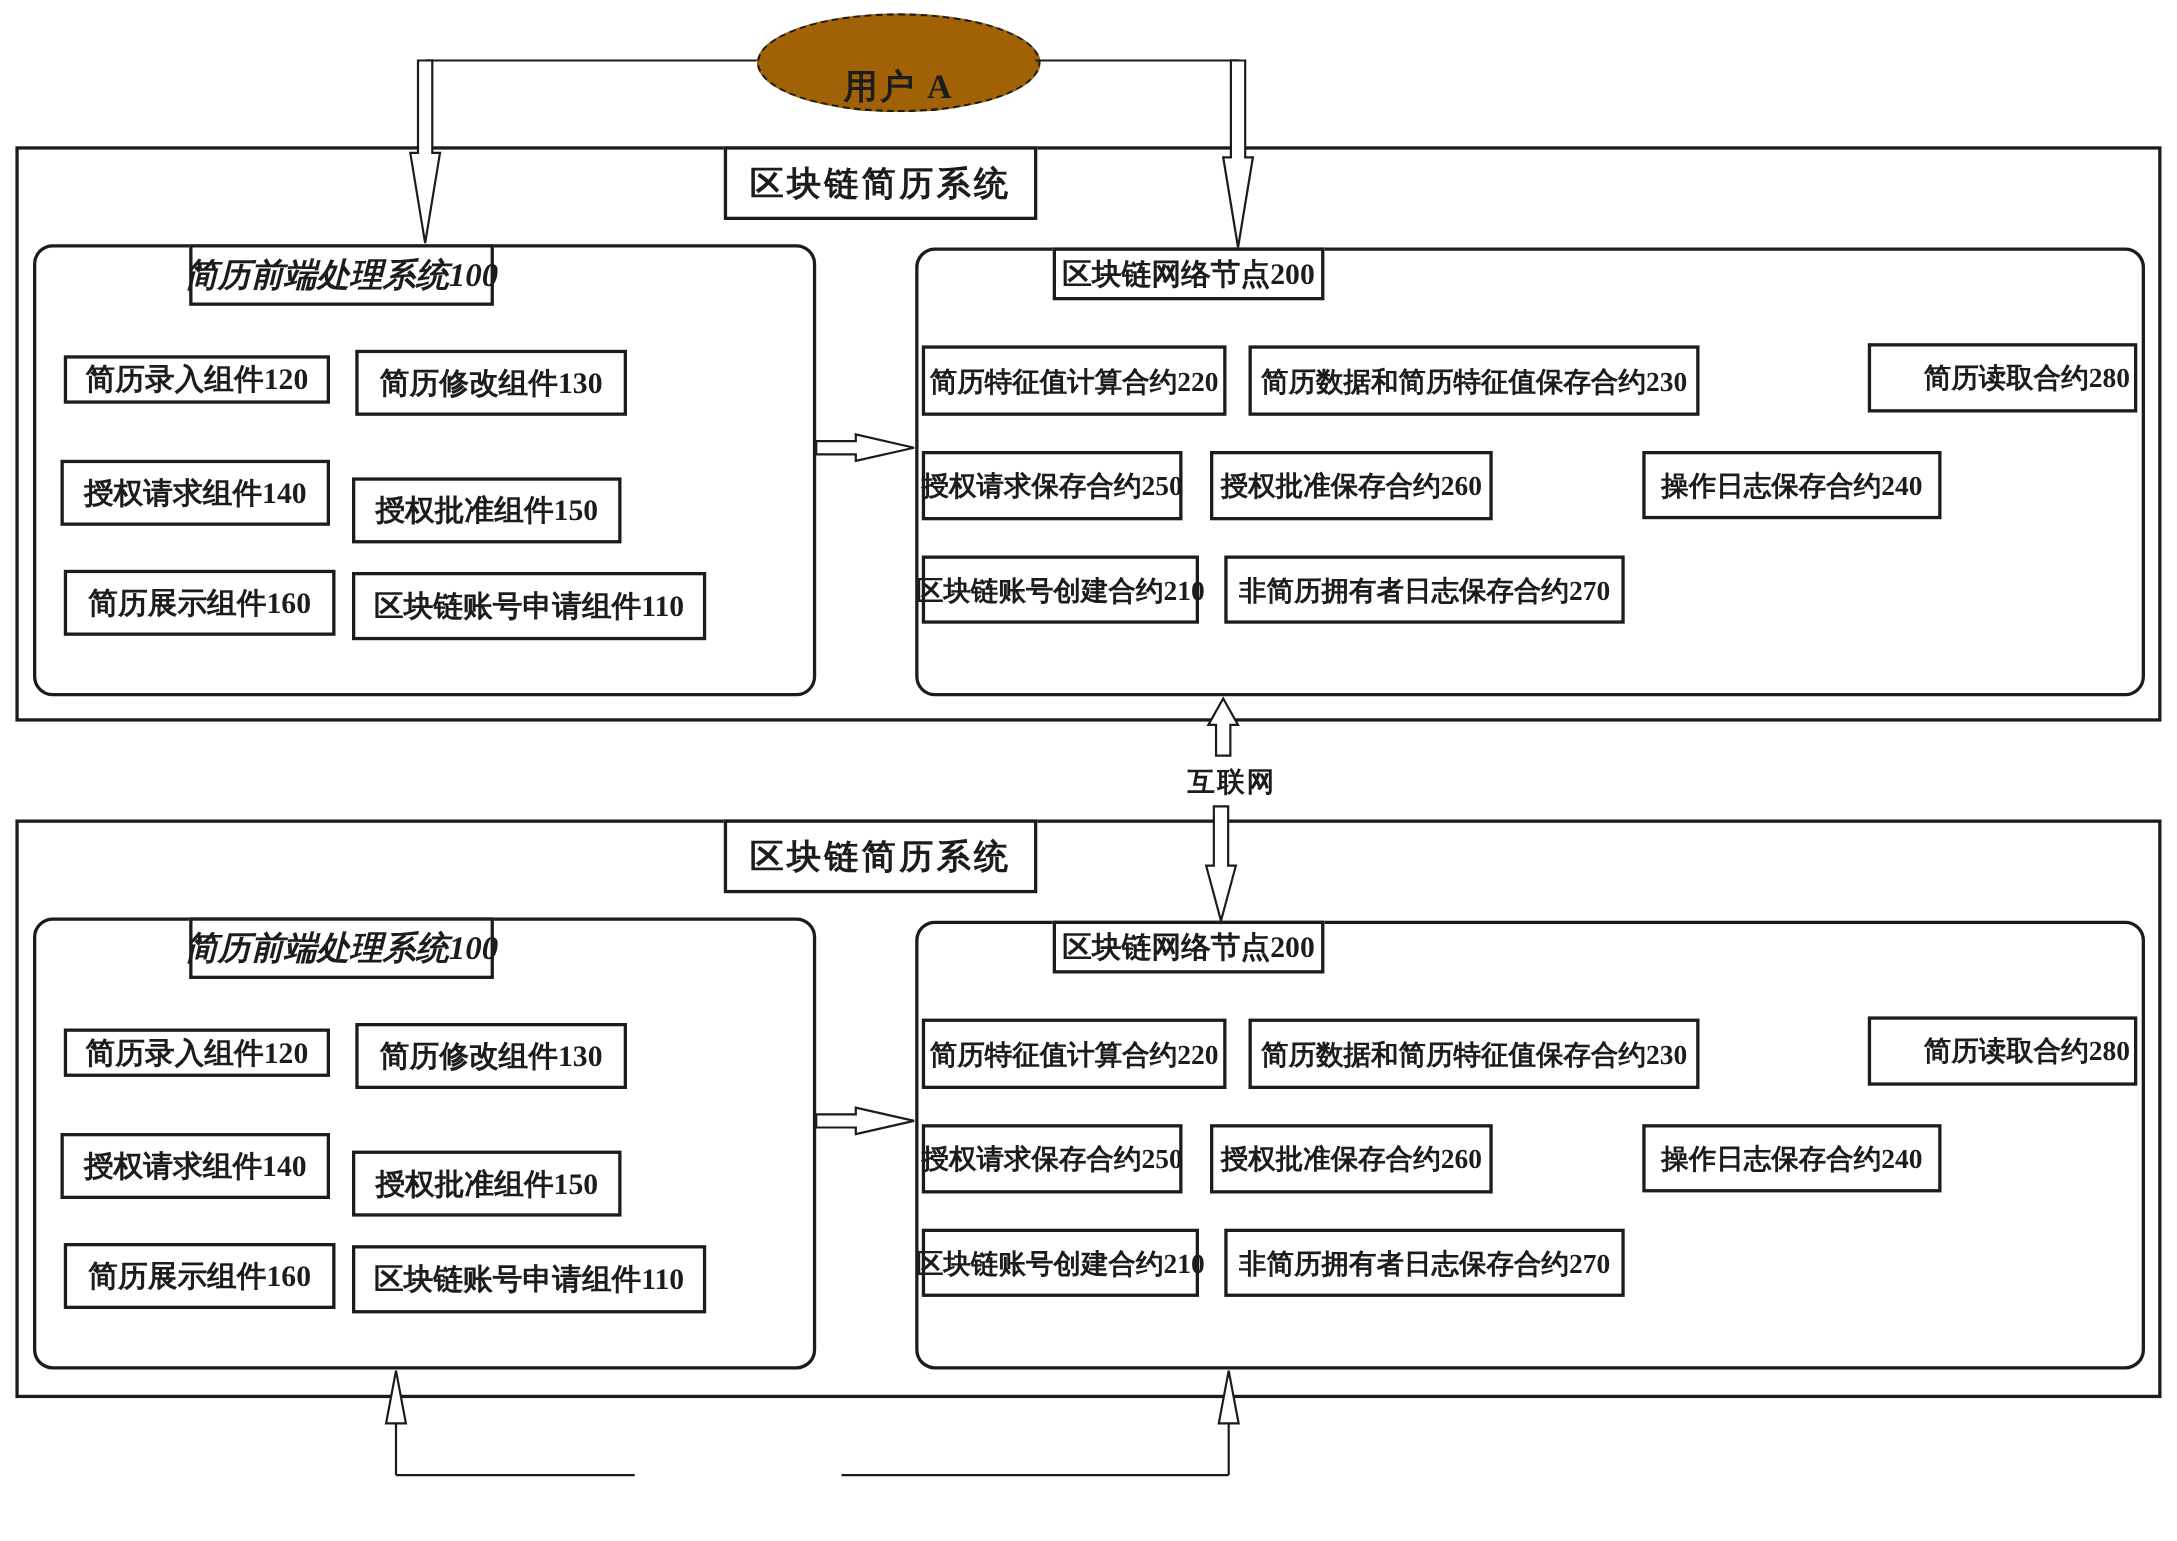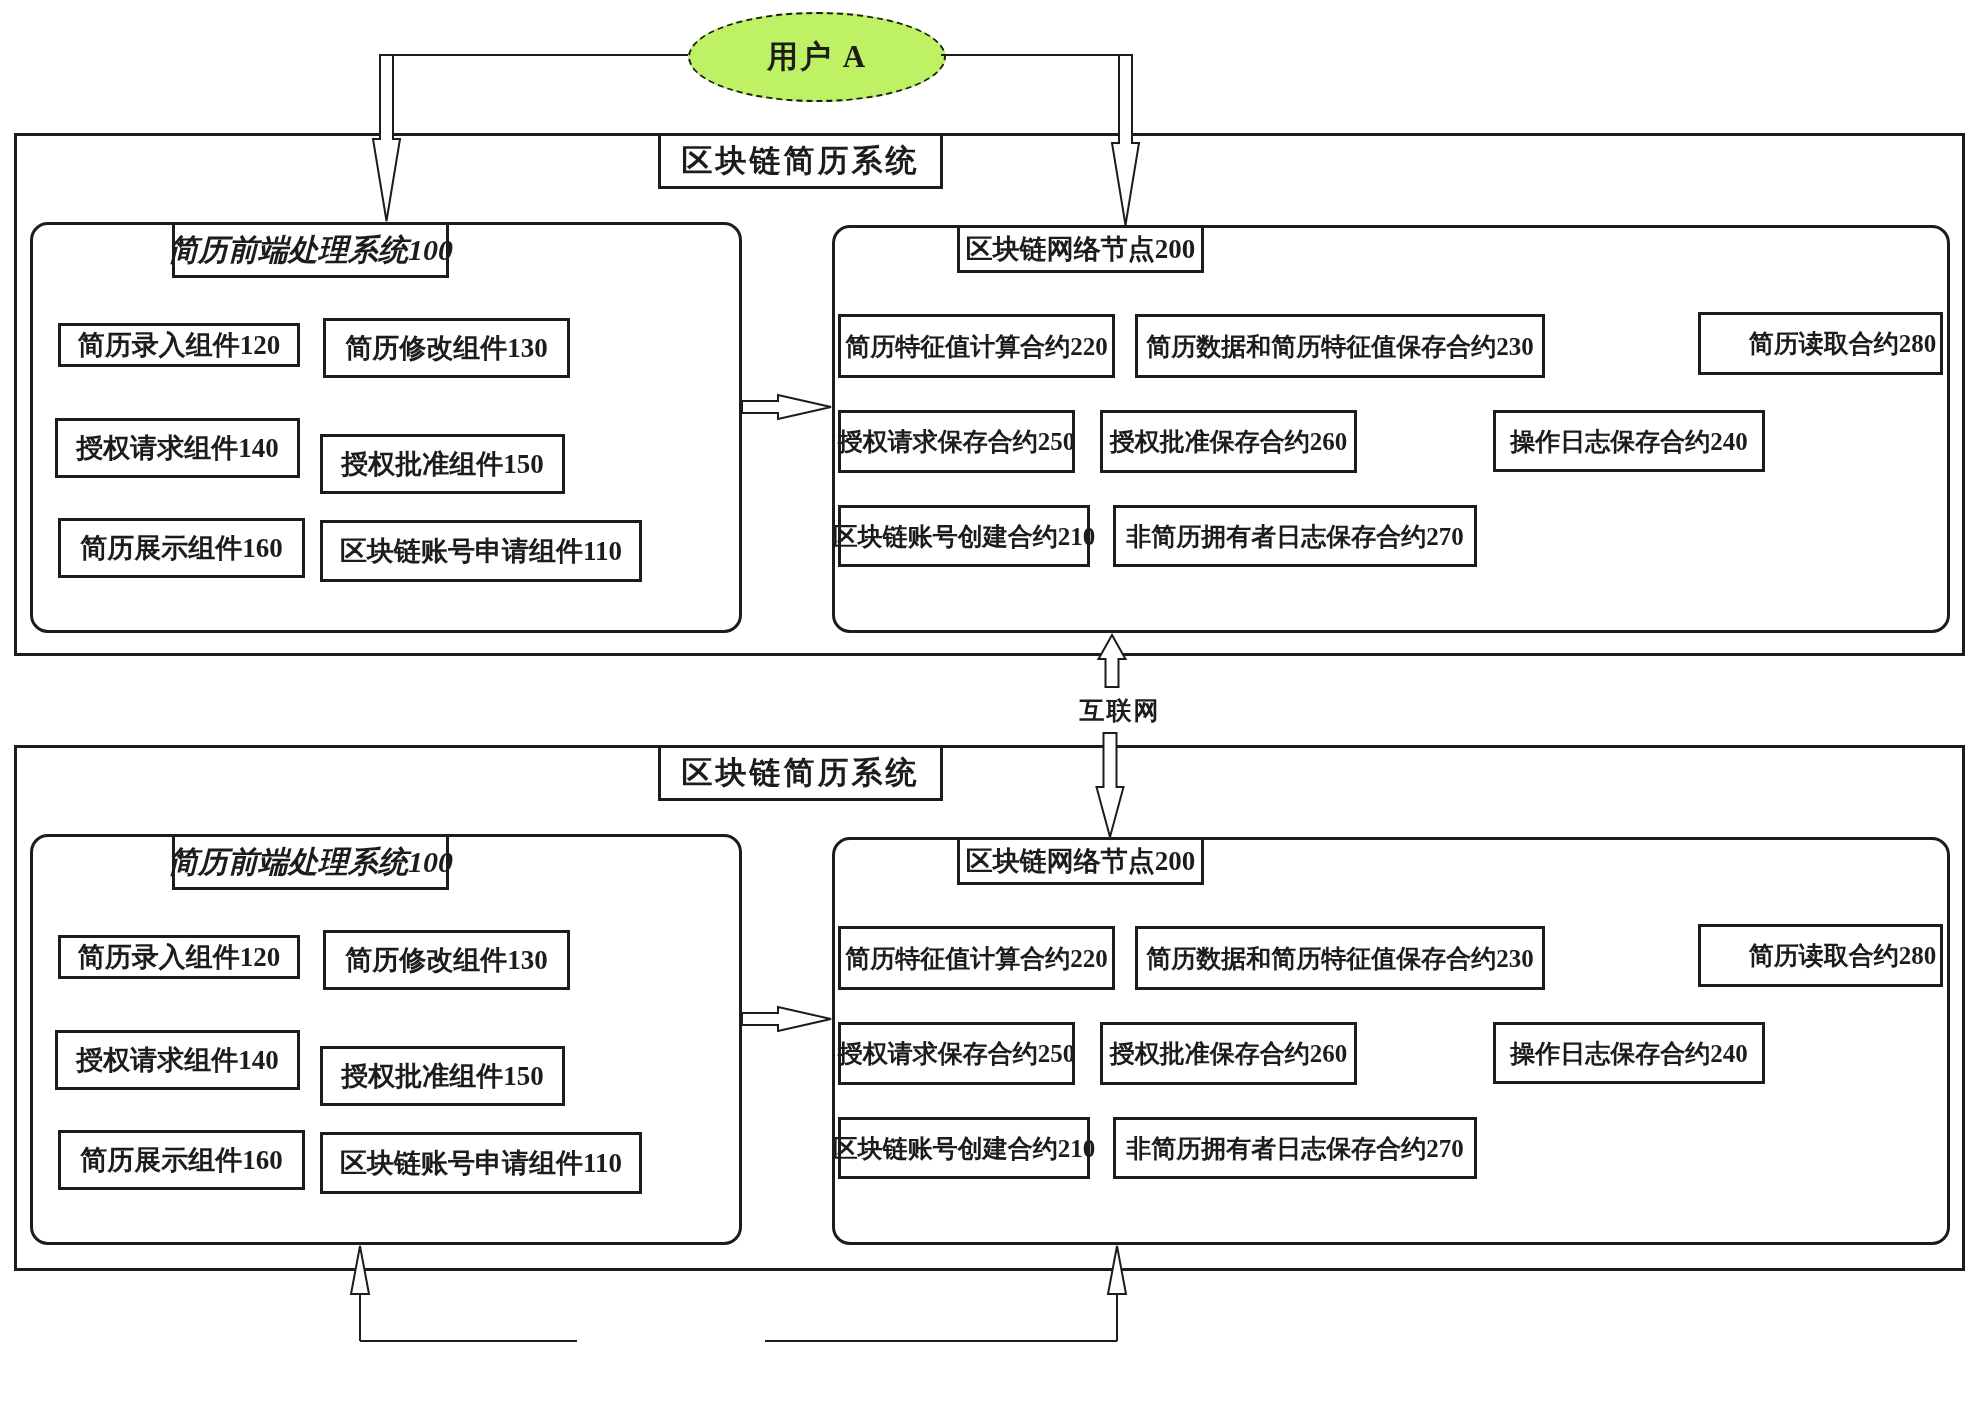--- a/index.html
+++ b/index.html
@@ -8,33 +8,33 @@
     width:1979px;height:1401px;
     background:#ffffff;
     font-family:"Liberation Serif","DejaVu Serif",serif;
     color:#1c1c1c;
     overflow:hidden;
   }
   .overlay{position:absolute;left:0;top:0;width:1979px;height:1401px;z-index:6;pointer-events:none;}
   .user-ellipse{
     position:absolute;z-index:5;
     border:2px dashed #1c1c1c;border-radius:50%;
-    background:#bef264;
-    display:flex;align-items:center;justify-content:center;
+    background:#a16207;
+    display:flex;align-items:flex-end;justify-content:center;
     font-weight:bold;font-size:31px;letter-spacing:2px;
   }
   .system{position:absolute;left:14px;width:1951px;z-index:2;}
   .outer-border{position:absolute;inset:0;border:3px solid #1c1c1c;background:#ffffff;}
   .box{
     position:absolute;box-sizing:border-box;background:#ffffff;
     border:3px solid #1c1c1c;
     display:flex;align-items:center;justify-content:center;
     font-weight:bold;white-space:nowrap;z-index:4;
   }
-  .sys-title{left:644px;top:0;width:285px;height:56px;font-size:31px;letter-spacing:3px;}
+  .sys-title{left:644px;top:0;width:285px;height:67px;font-size:31px;letter-spacing:3px;}
   .rounded{
     position:absolute;box-sizing:border-box;background:#ffffff;
     border:3px solid #1c1c1c;border-radius:18px;z-index:3;
   }
   .frontend-rounded{left:16px;top:89px;width:712px;height:411px;}
   .node-rounded{left:818px;top:92px;width:1118px;height:408px;}
   .frontend-title{left:158px;top:89px;width:277px;height:56px;font-size:30px;font-style:italic;}
   .node-title{left:943px;top:92px;width:247px;height:48px;font-size:27px;}
   .comp{font-size:27px;}
   .contract{font-size:25px;}

